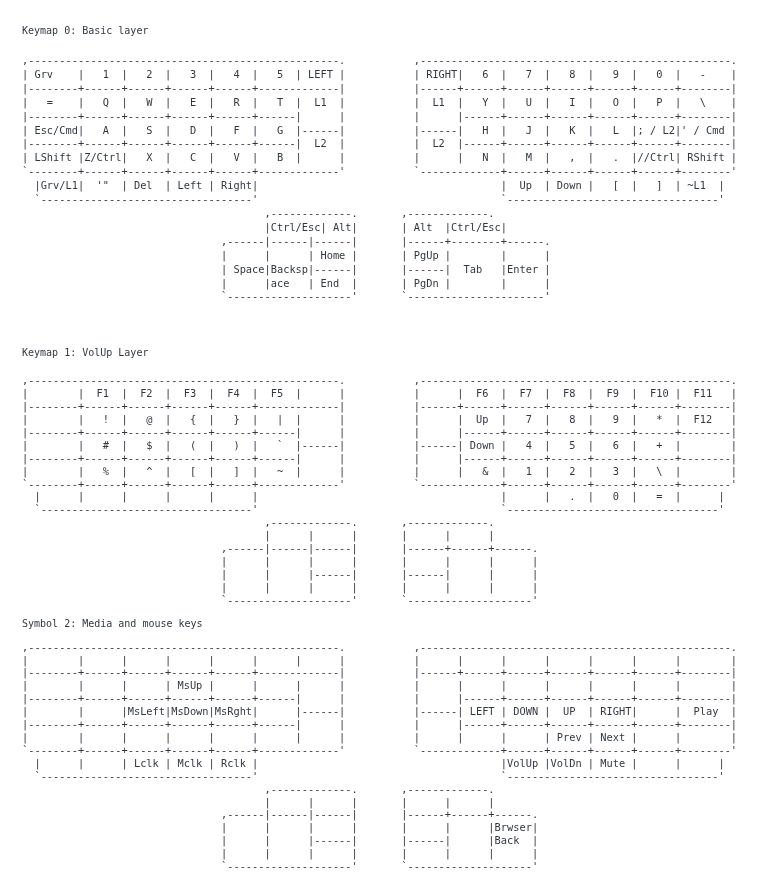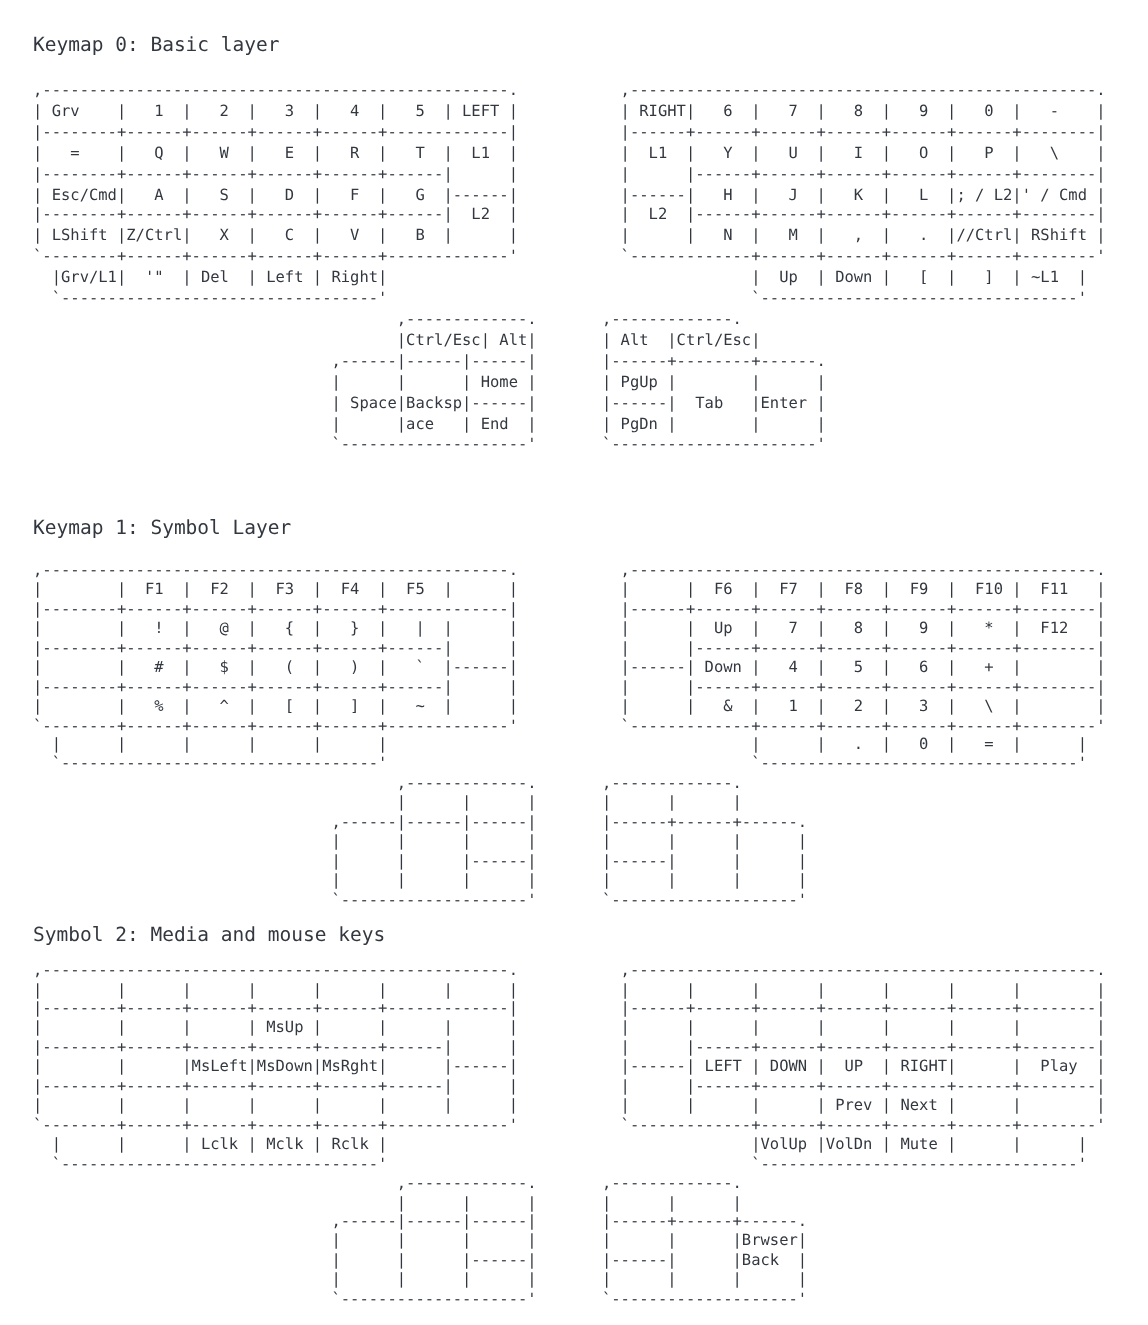--- a/index.html
+++ b/index.html
@@ -16,21 +16,21 @@
     padding: 24px 0 0 22px;
     font-family: "DejaVu Sans Mono", "Liberation Mono", monospace;
     color: #333840;
   }
   pre {
     margin: 0;
     font-family: inherit;
     white-space: pre;
   }
   .title {
-    font-size: 13px;
+    font-size: 10px;
     line-height: 13px;
   }
   .art {
     font-size: 10.33px;
     letter-spacing: 0;
   }
   #keymap-0 .art {
     margin-top: 17px;
     line-height: 13.9px;
   }
@@ -70,21 +70,21 @@
                                        ,-------------.       ,-------------.
                                        |Ctrl/Esc| Alt|       | Alt  |Ctrl/Esc|
                                 ,------|------|------|       |------+--------+------.
                                 |      |      | Home |       | PgUp |        |      |
                                 | Space|Backsp|------|       |------|  Tab   |Enter |
                                 |      |ace   | End  |       | PgDn |        |      |
                                 `--------------------'       `----------------------'</pre>
   </section>
 
   <section id="keymap-1">
-    <pre class="title">Keymap 1: Symbol Layer</pre>
+    <pre class="title">Keymap 1: VolUp Layer</pre>
     <pre class="art">,--------------------------------------------------.           ,--------------------------------------------------.
 |        |  F1  |  F2  |  F3  |  F4  |  F5  |      |           |      |  F6  |  F7  |  F8  |  F9  |  F10 |  F11   |
 |--------+------+------+------+------+-------------|           |------+------+------+------+------+------+--------|
 |        |   !  |   @  |   {  |   }  |   |  |      |           |      |  Up  |   7  |   8  |   9  |   *  |  F12   |
 |--------+------+------+------+------+------|      |           |      |------+------+------+------+------+--------|
 |        |   #  |   $  |   (  |   )  |   `  |------|           |------| Down |   4  |   5  |   6  |   +  |        |
 |--------+------+------+------+------+------|      |           |      |------+------+------+------+------+--------|
 |        |   %  |   ^  |   [  |   ]  |   ~  |      |           |      |   &amp;  |   1  |   2  |   3  |   \  |        |
 `--------+------+------+------+------+-------------'           `-------------+------+------+------+------+--------'
   |      |      |      |      |      |                                       |      |   .  |   0  |   =  |      |

